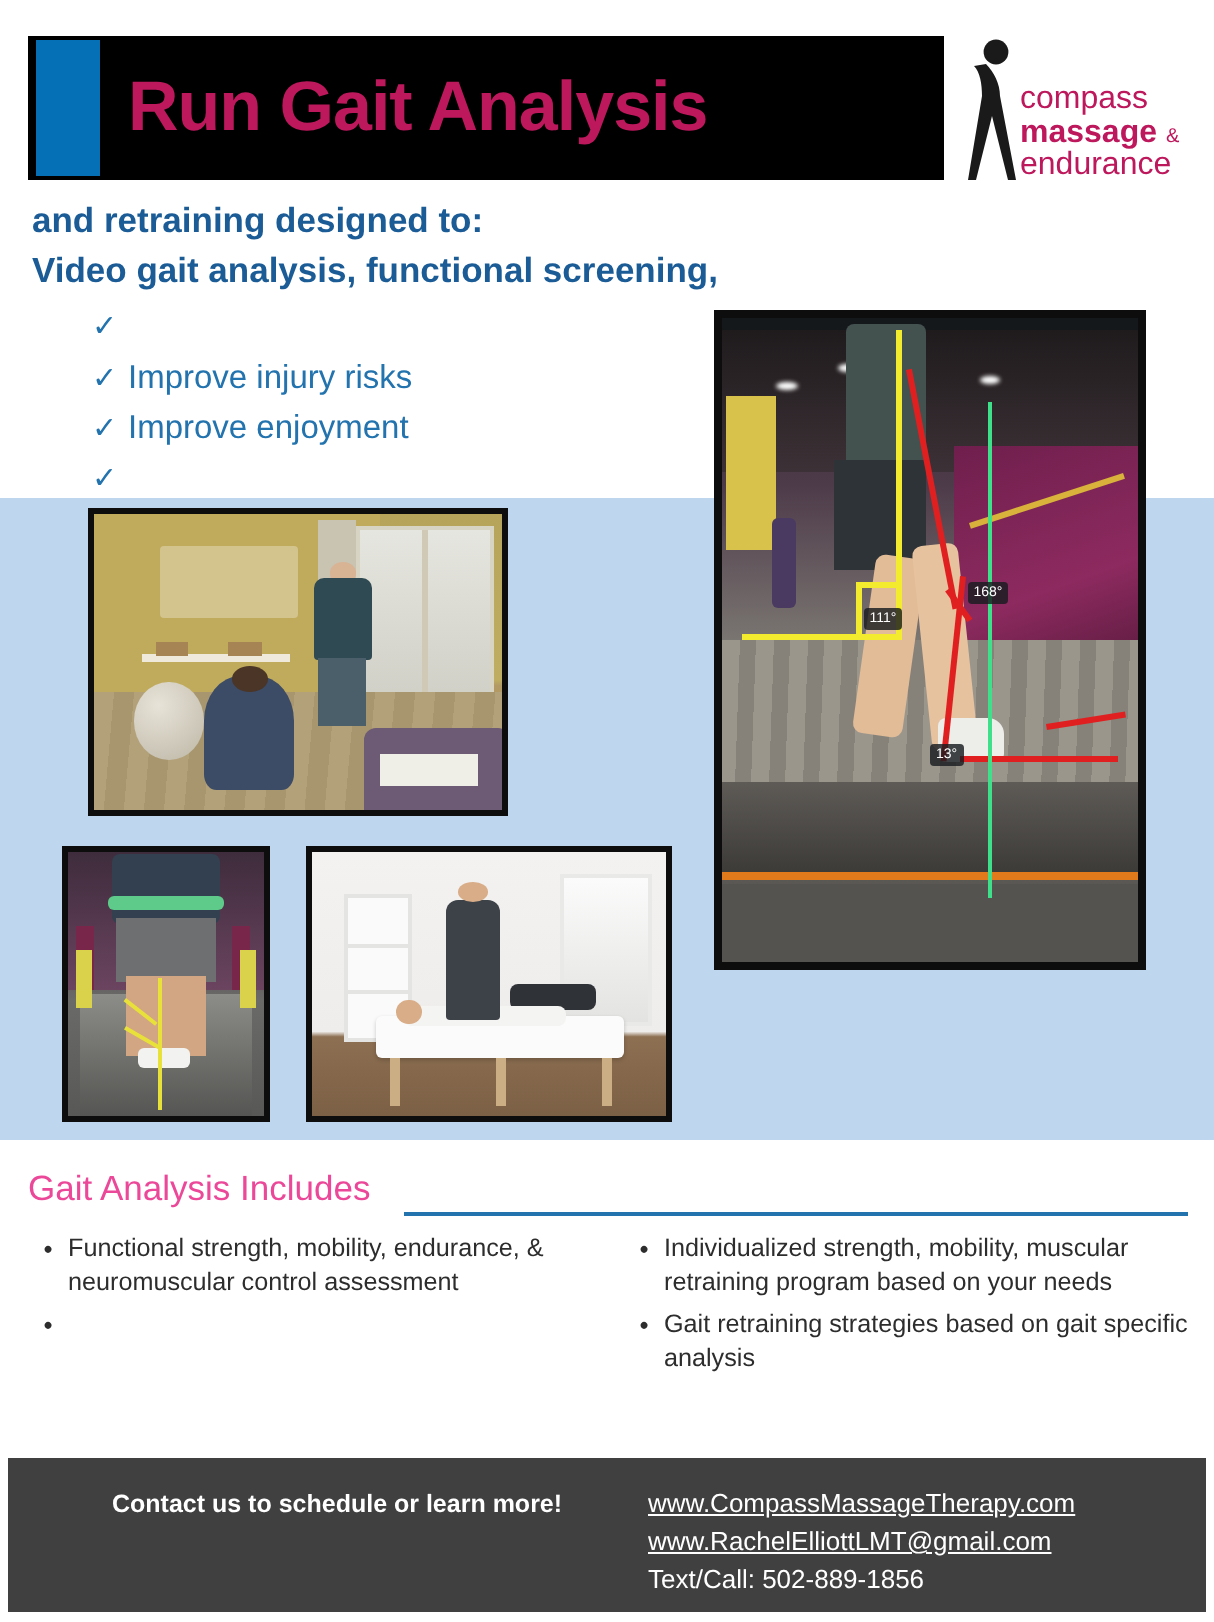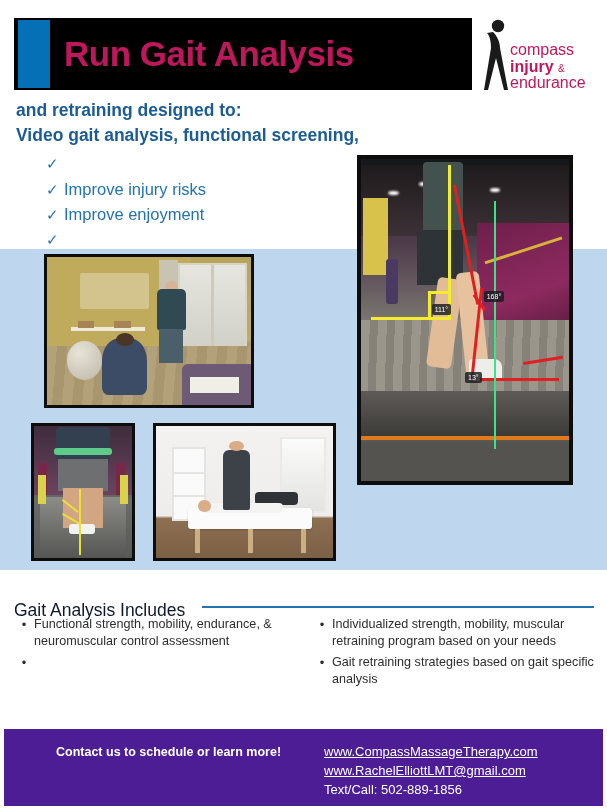--- a/index.html
+++ b/index.html
@@ -119,30 +119,30 @@
   .ov-red{background:#e02020;}
   .ov-green{background:#3ee08a;}
   .ang-badge{
     position:absolute;background:rgba(25,28,32,.82);color:#fff;
     font-size:7px;padding:1px 3px;border-radius:2px;
     font-family:"Liberation Sans", sans-serif;white-space:nowrap;line-height:9px;
   }
 
   
   .includes{position:absolute;left:0;top:574px;width:607px;height:155px;background:#fff;}
-  .includes-head{position:absolute;left:14px;top:26px;color:#0f172a;font-size:17.5px;white-space:nowrap;}
+  .includes-head{position:absolute;left:14px;top:10px;color:#ec4899;font-size:17.5px;white-space:nowrap;}
   .includes-rule{position:absolute;left:202px;top:32px;width:392px;height:1.5px;background:#2273ae;}
   .cols{position:absolute;left:14px;top:42px;width:585px;display:flex;gap:12px;}
   .col{width:286px;}
   .bullet-row{display:flex;align-items:flex-start;margin-bottom:4px;}
   .bullet-dot{width:20px;flex:none;color:#2d2d2d;font-size:13px;line-height:17px;text-align:center;}
   .bullet-text{color:#2d2d2d;font-size:12.6px;line-height:17px;}
 
   
-  .footer{position:absolute;left:4px;top:729px;width:599px;height:77px;background:#4c1d95;}
+  .footer{position:absolute;left:4px;top:729px;width:599px;height:77px;background:#404040;}
   .footer-left{position:absolute;left:52px;top:16px;color:#fff;font-size:12.5px;font-weight:bold;white-space:nowrap;}
   .footer-right{position:absolute;left:320px;top:13px;color:#fff;font-size:13px;line-height:19px;}
   .footer-link{text-decoration:underline;display:block;white-space:nowrap;}
   .footer-plain{display:block;white-space:nowrap;}
 </style>
 </head>
 <body>
 
 <div class="page">
 
@@ -151,21 +151,21 @@
     <div class="title-accent"></div>
     <div class="title-text">Run Gait Analysis</div>
 
     <div class="logo">
       <svg class="logo-mark" viewBox="0 0 34 74">
         <circle cx="20" cy="8" r="6.2" fill="#1a1a1a"></circle>
         <path d="M15 14 C19 18, 22 24, 22 30 L30 72 L26 72 L18 40 L10 72 L6 72 L13 30 C13 24, 12 18, 9 15 Z" fill="#1a1a1a"></path>
       </svg>
       <div class="logo-words">
         <div class="logo-l1">compass</div>
-        <div class="logo-l2"><span>injury</span> <span class="amp">&amp;</span></div>
+        <div class="logo-l2"><span>massage</span> <span class="amp">&amp;</span></div>
         <div class="logo-l3">endurance</div>
       </div>
     </div>
   </div>
 
   <div class="intro">
     <div class="intro-line">and retraining designed to:</div>
     <div class="intro-line">Video gait analysis, functional screening,</div>
     <div class="checks">
       <div class="check-item">

